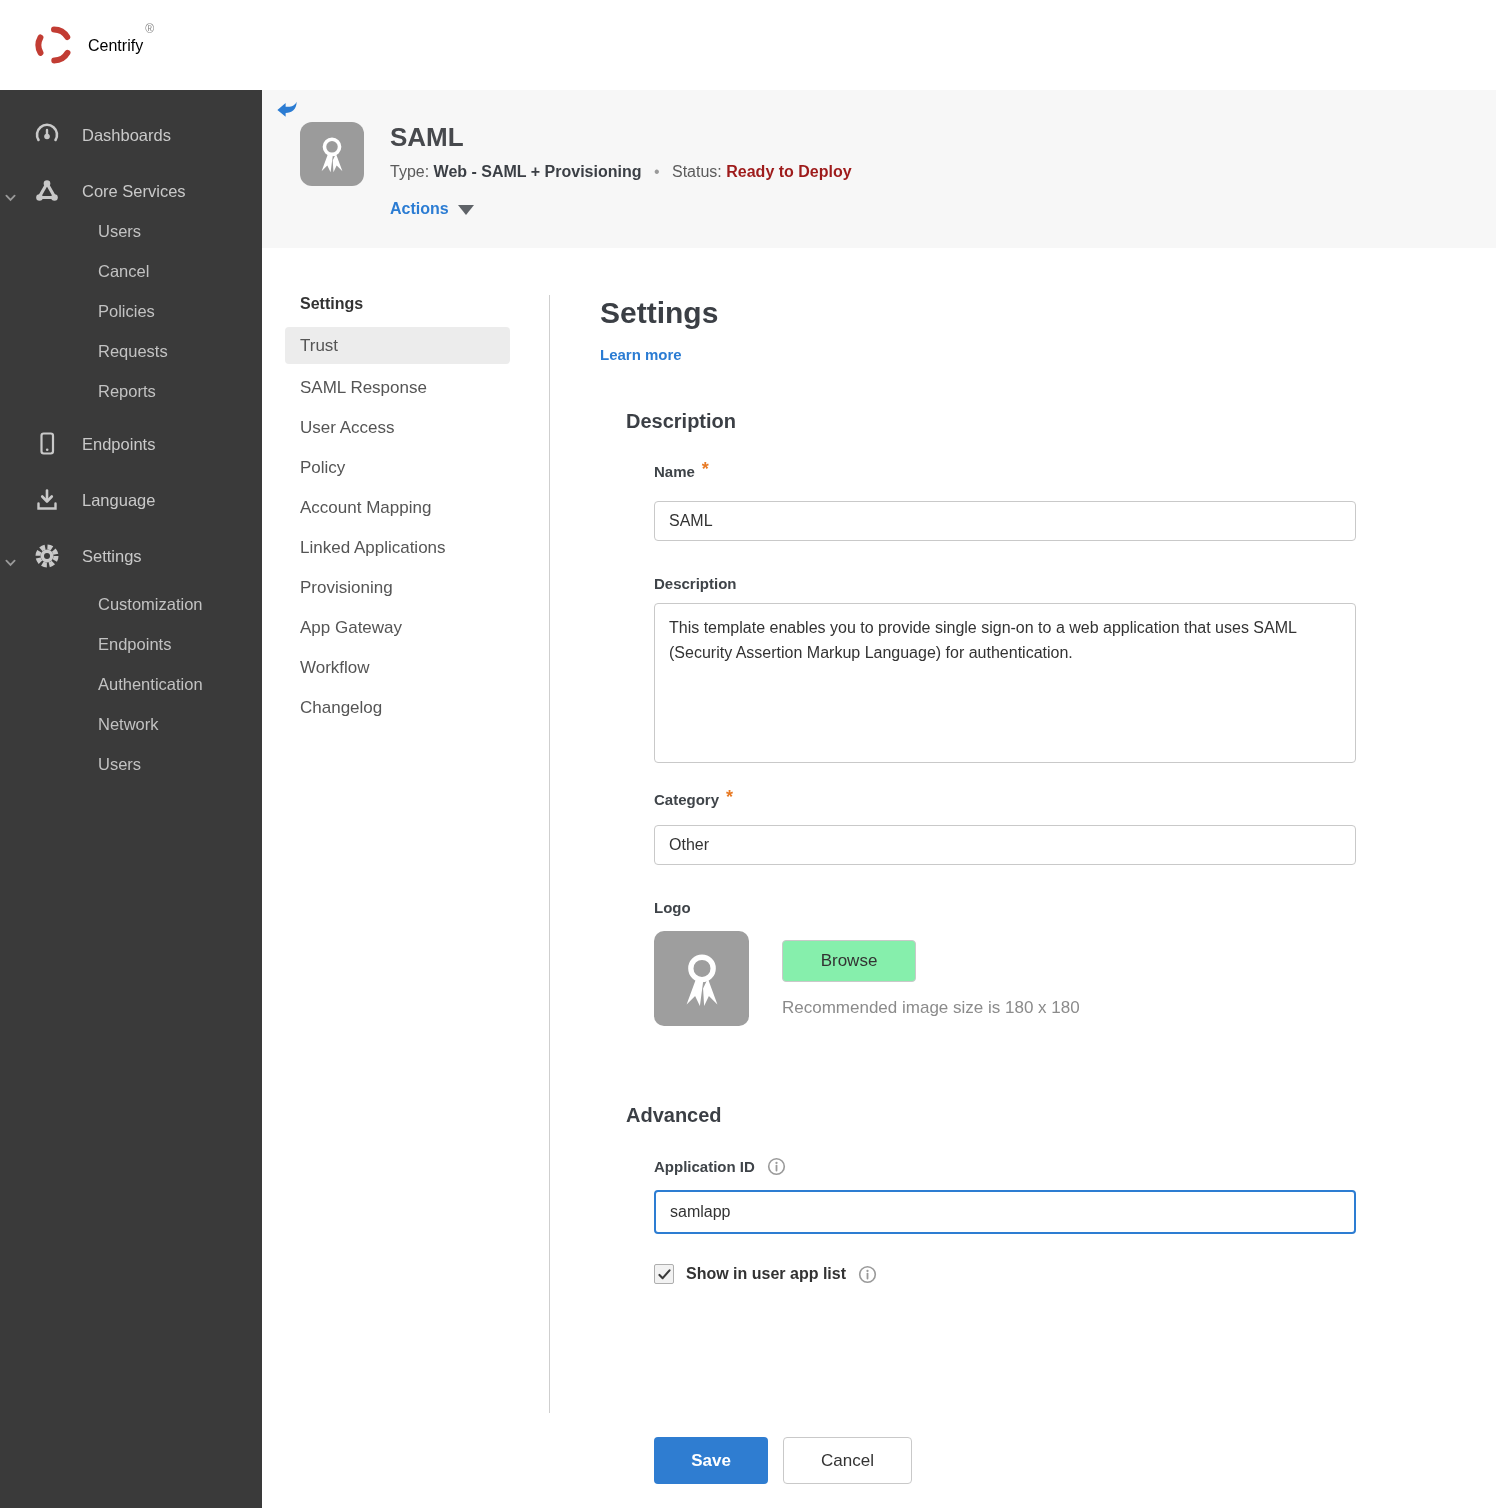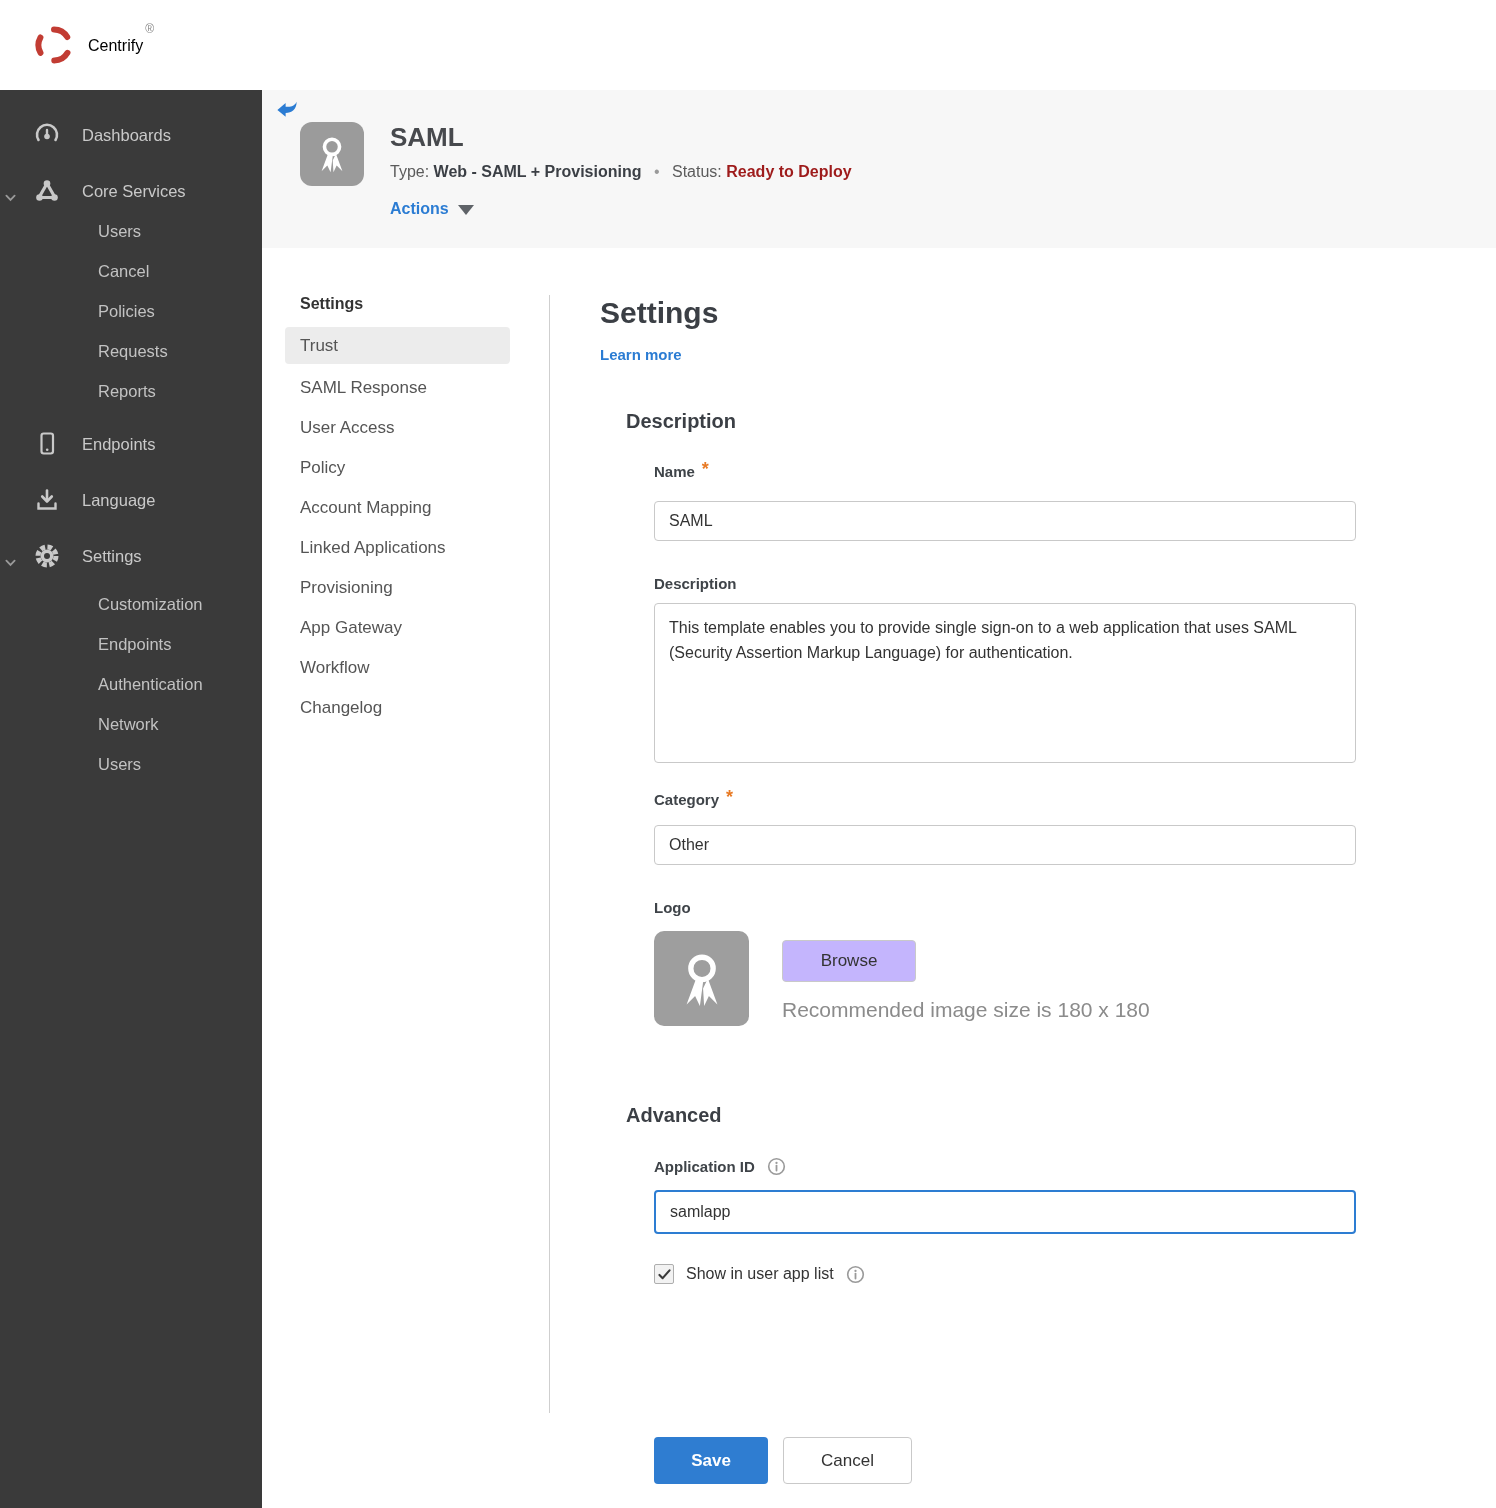--- a/index.html
+++ b/index.html
@@ -58,30 +58,30 @@
   .txt-input { display: block; margin-top: 20px; width: 702px; height: 40px; border: 1px solid #c9c9c9; border-radius: 4px; padding: 0 14px; font-size: 16px; color: #333; font-family: "Liberation Sans", sans-serif; background: #fff; outline: none; }
   .txt-input.focus { border: 2px solid #2d7dd2; height: 44px; margin-top: 14px; }
   .txt-area { display: block; margin-top: 10px; width: 702px; height: 160px; border: 1px solid #c9c9c9; border-radius: 4px; padding: 12px 14px; font-size: 16px; line-height: 1.55; color: #333; font-family: "Liberation Sans", sans-serif; resize: none; outline: none; }
   .mt16f { margin-top: 16px !important; }
   .mt34 { margin-top: 34px !important; }
   .mt28 { margin-top: 28px !important; }
 
   .logo-row { display: flex; margin-top: 14px; }
   .logo-big { width: 95px; height: 95px; border-radius: 10px; background: #9e9e9e; display: flex; align-items: center; justify-content: center; flex: none; }
   .logo-right { margin-left: 33px; padding-top: 9px; }
-  .browse-btn { width: 134px; height: 42px; background: #c4b5fd; border: 1px solid #c9c9c9; border-radius: 4px; font-size: 17px; color: #333; font-family: "Liberation Sans", sans-serif; cursor: pointer; }
-  .logo-hint { margin-top: 16px; font-size: 21px; color: #8b8b8b; }
+  .browse-btn { width: 134px; height: 42px; background: #86efac; border: 1px solid #c9c9c9; border-radius: 4px; font-size: 17px; color: #333; font-family: "Liberation Sans", sans-serif; cursor: pointer; }
+  .logo-hint { margin-top: 16px; font-size: 17px; color: #8b8b8b; }
 
   .label-row { margin-top: 30px; display: flex; align-items: center; gap: 12px; }
   .label-row .f-label { margin-top: 0; }
   .info-ico { cursor: pointer; display: inline-flex; }
 
   .check-row { margin-top: 30px; display: flex; align-items: center; gap: 12px; }
   .checkbox { width: 20px; height: 20px; background: #f2f2f2; border: 1px solid #aeaeae; border-radius: 2px; display: flex; align-items: center; justify-content: center; cursor: pointer; }
-  .check-lbl { font-size: 16px; font-weight: normal; color: #333; }
+  .check-lbl { font-size: 16px; font-weight: bold; color: #333; }
 
   .btn-row { margin-top: 153px; display: flex; gap: 15px; }
   .save-btn { width: 114px; height: 47px; background: #2f7dd1; border: none; border-radius: 4px; color: #fff; font-size: 17px; font-weight: bold; font-family: "Liberation Sans", sans-serif; cursor: pointer; }
   .cancel-btn { width: 129px; height: 47px; background: #fff; border: 1px solid #c9c9c9; border-radius: 4px; color: #333; font-size: 17px; font-family: "Liberation Sans", sans-serif; cursor: pointer; }
 </style>
 </head>
 <body>
 
 <div class="screen">
 

